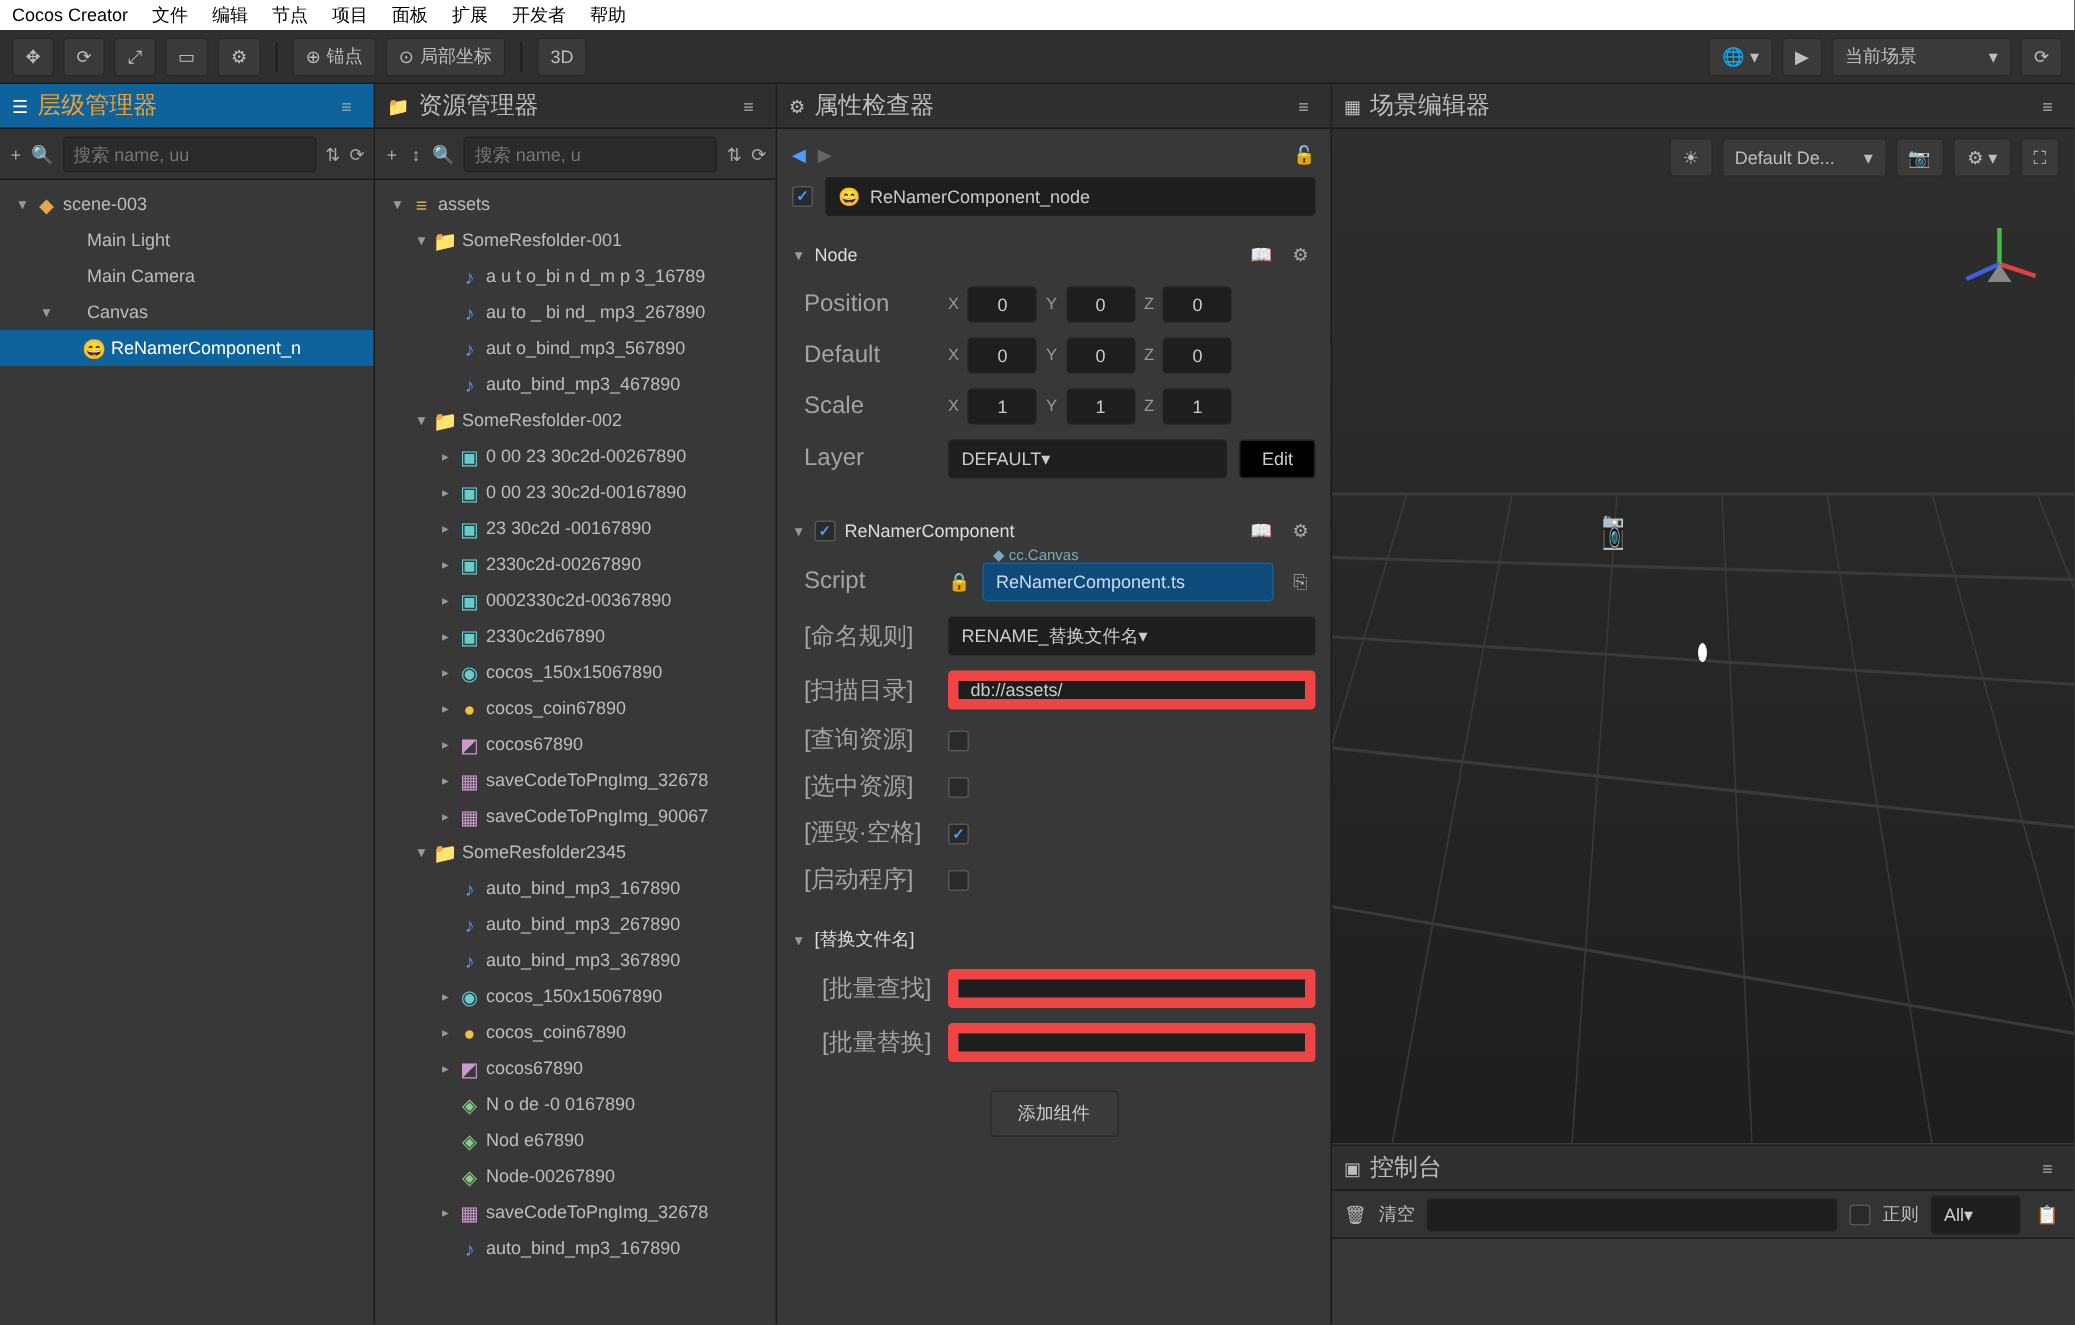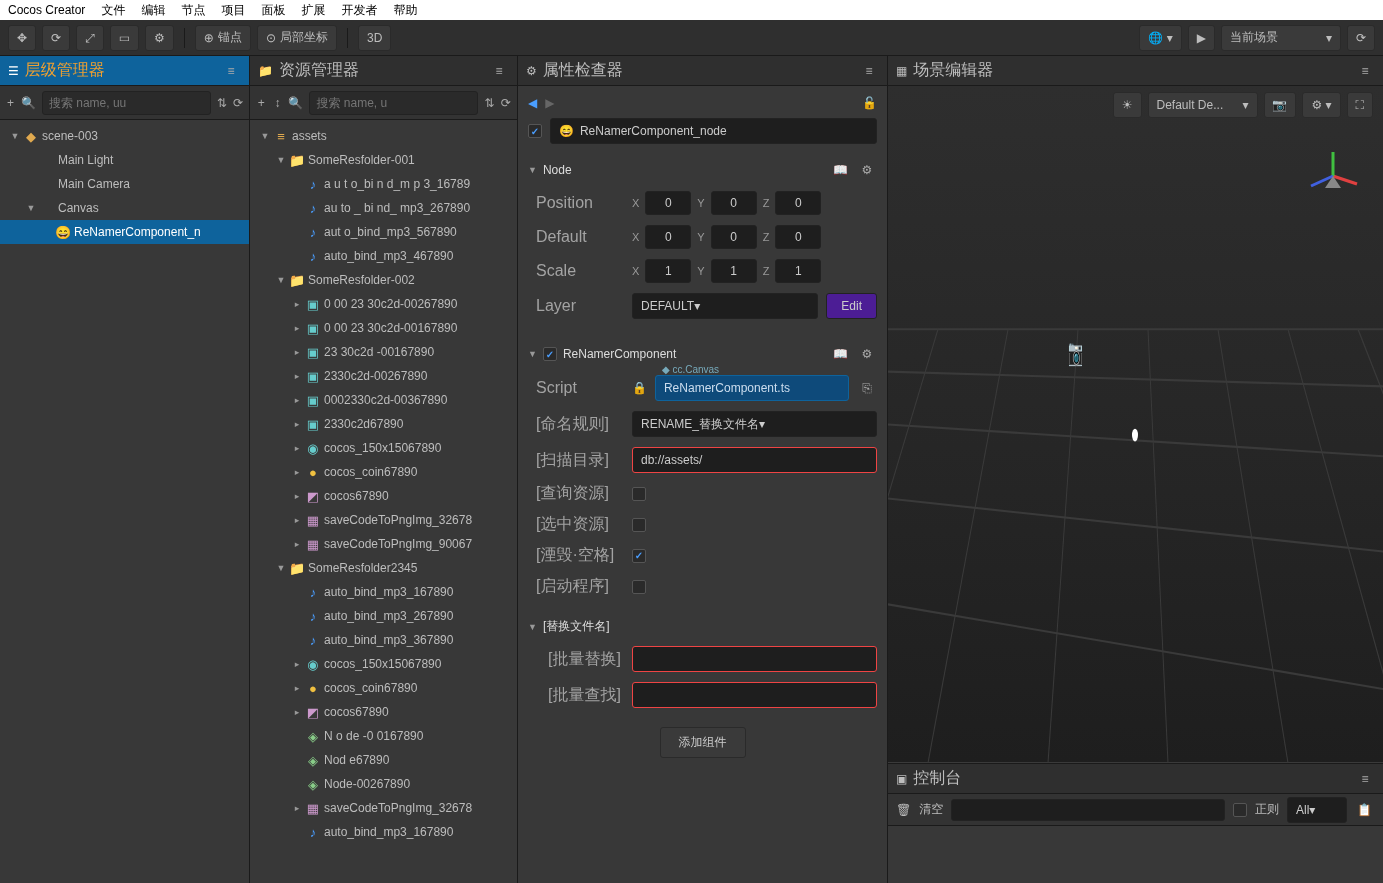--- a/index.html
+++ b/index.html
@@ -34,24 +34,24 @@
 .node-name-input { flex:1; background:#1e1e1e; border:1px solid #222; color:#ccc; height:26px; padding:0 8px; border-radius:3px; display:flex; align-items:center; gap:6px; }
 .section-header { display:flex; align-items:center; gap:6px; padding:6px 0; }
 .section-header .arrow { color:#999; font-size:9px; }
 .section-title { flex:1; color:#ddd; font-size:12px; }
 .prop-row { display:flex; align-items:center; padding:5px 0; gap:8px; }
 .prop-label { width:96px; color:#a3a3a3; font-size:16px; padding-left:8px; }
 .xyz-group { display:flex; gap:6px; flex:1; }
 .axis-label { color:#999; font-size:11px; display:flex; align-items:center; }
 .num-input { width:46px; height:24px; background:#1e1e1e; border:1px solid #222; color:#ccc; text-align:center; border-radius:3px; }
 .select-box { flex:1; height:26px; background:#1e1e1e; border:1px solid #222; color:#ccc; padding:0 8px; border-radius:3px; display:flex; align-items:center; cursor:pointer; }
-.small-btn { height:26px; padding:0 14px; background:#4c1d95; border:1px solid #222; color:#ccc; border-radius:3px; cursor:pointer; }
+.small-btn { height:26px; padding:0 14px; background:#000000; border:1px solid #222; color:#ccc; border-radius:3px; cursor:pointer; }
 .script-field { flex:1; height:26px; background:#0e4a7a; border:1px solid #0e639c; color:#cde; padding:0 8px; border-radius:3px; display:flex; align-items:center; position:relative; }
 .script-tag { position:absolute; top:-12px; left:6px; color:#7ab; font-size:10px; }
-.text-input { flex:1; height:26px; background:#1e1e1e; border:1px solid #ef4444; color:#ccc; padding:0 8px; border-radius:3px; }
+.text-input { flex:1; height:26px; background:#1e1e1e; border:7px solid #ef4444; color:#ccc; padding:0 8px; border-radius:3px; }
 .add-comp-btn { display:block; margin:14px auto; padding:6px 18px; background:#3a3a3a; border:1px solid #2a2a2a; color:#ccc; border-radius:3px; cursor:pointer; }
 .right-col { display:flex; flex-direction:column; flex:1; }
 .scene-view { flex:1; background:#2a2a2a; position:relative; overflow:hidden; }
 .scene-toolbar { position:absolute; top:6px; right:10px; display:flex; gap:6px; z-index:2; }
 .grid-bg { position:absolute; inset:0; background:
   linear-gradient(180deg,#2e2e2e 0%,#252525 60%,#1e1e1e 100%); }
 .grid-lines { position:absolute; inset:0; }
 .gizmo { position:absolute; top:60px; right:20px; width:60px; height:60px; }
 .console-panel { height:120px; border-top:1px solid #1a1a1a; display:flex; flex-direction:column; }
 .console-toolbar { background:#333; height:32px; display:flex; align-items:center; padding:0 8px; gap:8px; border-bottom:1px solid #1a1a1a; }
@@ -433,25 +433,25 @@
       <div class="prop-row">
         <span class="prop-label">[启动程序]</span>
         <div class="checkbox"></div>
       </div>
 
       <div class="section-header" style="margin-top:10px">
         <span class="arrow">▼</span>
         <span class="section-title">[替换文件名]</span>
       </div>
       <div class="prop-row">
+        <span class="prop-label" style="padding-left:20px">[批量查找]</span>
+        <input class="text-input" style="">
+      </div>
+      <div class="prop-row">
         <span class="prop-label" style="padding-left:20px">[批量替换]</span>
-        <input class="text-input" style="">
-      </div>
-      <div class="prop-row">
-        <span class="prop-label" style="padding-left:20px">[批量查找]</span>
         <input class="text-input" style="">
       </div>
 
       <button class="add-comp-btn">添加组件</button>
     </div>
   </div>
 
   <div class="right-col">
     <div class="panel-header">
       <span>▦</span>

